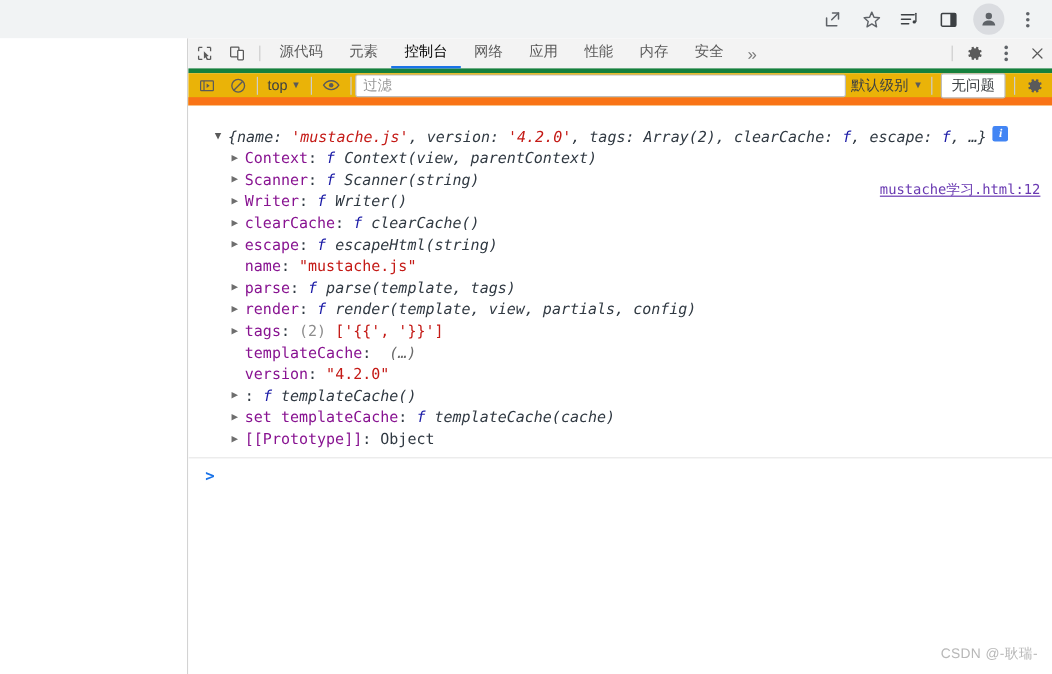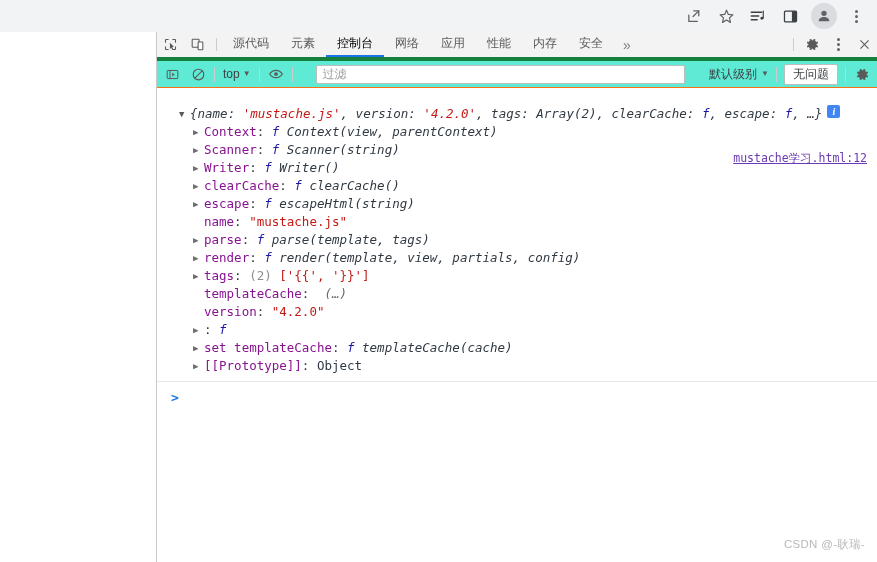--- a/index.html
+++ b/index.html
@@ -77,36 +77,36 @@
     display: flex; align-items: center; padding: 0 9px;
     font-size: 14px; color: #7a7a7a;
   }
   .dt-right { margin-left: auto; display: flex; align-items: stretch; }
   .dt-right .dt-iconbtn { width: 26px; }
   .dt-close { font-size: 15px; color: #5a5a5a; }
 
   
   .dt-toolbar {
     height: 27px; min-height: 27px;
-    background: #5eead4;
-    border-bottom: 1px solid #f97316;
+    background: #eab308;
+    border-bottom: 7px solid #f97316;
     display: flex; align-items: center; padding: 0 2px;
   }
   .tb-btn {
     width: 26px; height: 24px; display: flex; align-items: center; justify-content: center;
     color: #5a5a5a;
   }
   .tb-sep { width: 1px; height: 15px; background: #cdcdcd; margin: 0 3px; }
   .tb-context {
     display: flex; align-items: center; gap: 3px;
     font-size: 12px; color: #3c4043; padding: 0 5px; height: 20px;
   }
   .caret { font-size: 8px; color: #5a5a5a; line-height: 1; }
   .tb-filter {
-    flex: 1; height: 19px; margin: 0 20px;
+    flex: 1; height: 19px; margin: 0 0;
     background: #fff; border: 1px solid #bdbdbd; border-radius: 2px;
     display: flex; align-items: center; padding: 0 6px;
     font-size: 12px; color: #9a9a9a;
   }
   .tb-level {
     display: flex; align-items: center; gap: 4px;
     font-size: 12px; color: #3c4043; padding: 0 4px;
   }
   .tb-issues {
     font-size: 12px; color: #3c4043;
@@ -362,21 +362,21 @@
             <div class="ln indent"><span class="arrow">▶</span><span class="t-key">Scanner</span><span class="t-plain">: </span><span class="t-fn">f</span><span class="t-plain"> </span><span class="t-fnsig">Scanner(string)</span></div>
             <div class="ln indent"><span class="arrow">▶</span><span class="t-key">Writer</span><span class="t-plain">: </span><span class="t-fn">f</span><span class="t-plain"> </span><span class="t-fnsig">Writer()</span></div>
             <div class="ln indent"><span class="arrow">▶</span><span class="t-key">clearCache</span><span class="t-plain">: </span><span class="t-fn">f</span><span class="t-plain"> </span><span class="t-fnsig">clearCache()</span></div>
             <div class="ln indent"><span class="arrow">▶</span><span class="t-key">escape</span><span class="t-plain">: </span><span class="t-fn">f</span><span class="t-plain"> </span><span class="t-fnsig">escapeHtml(string)</span></div>
             <div class="ln indent"><span class="arrow"></span><span class="t-key">name</span><span class="t-plain">: </span><span class="t-str">"mustache.js"</span></div>
             <div class="ln indent"><span class="arrow">▶</span><span class="t-key">parse</span><span class="t-plain">: </span><span class="t-fn">f</span><span class="t-plain"> </span><span class="t-fnsig">parse(template, tags)</span></div>
             <div class="ln indent"><span class="arrow">▶</span><span class="t-key">render</span><span class="t-plain">: </span><span class="t-fn">f</span><span class="t-plain"> </span><span class="t-fnsig">render(template, view, partials, config)</span></div>
             <div class="ln indent"><span class="arrow">▶</span><span class="t-key">tags</span><span class="t-plain">: </span><span class="t-str"><span class="t-dim">(2) </span><span class="t-str">['{{', '}}']</span></span></div>
             <div class="ln indent"><span class="arrow"></span><span class="t-key">templateCache</span><span class="t-plain">:  </span><span class="t-preview">(…)</span></div>
             <div class="ln indent"><span class="arrow"></span><span class="t-key">version</span><span class="t-plain">: </span><span class="t-str">"4.2.0"</span></div>
-            <div class="ln indent"><span class="arrow">▶</span><span class="t-plain">: </span><span class="t-fn">f</span><span class="t-plain"> </span></div>
+            <div class="ln indent"><span class="arrow">▶</span><span class="t-plain">: </span><span class="t-fn">f</span><span class="t-plain"> </span><span class="t-fnsig">templateCache()</span></div>
             <div class="ln indent"><span class="arrow">▶</span><span class="t-key">set templateCache</span><span class="t-plain">: </span><span class="t-fn">f</span><span class="t-plain"> </span><span class="t-fnsig">templateCache(cache)</span></div>
             <div class="ln indent"><span class="arrow">▶</span><span class="t-key">[[Prototype]]</span><span class="t-plain">: </span><span class="t-proto">Object</span></div>
           </div>
       </div>
 
       <div class="prompt-row">
         <span class="prompt-chev">&gt;</span>
       </div>
 
       <div class="watermark">CSDN @-耿瑞-</div>

